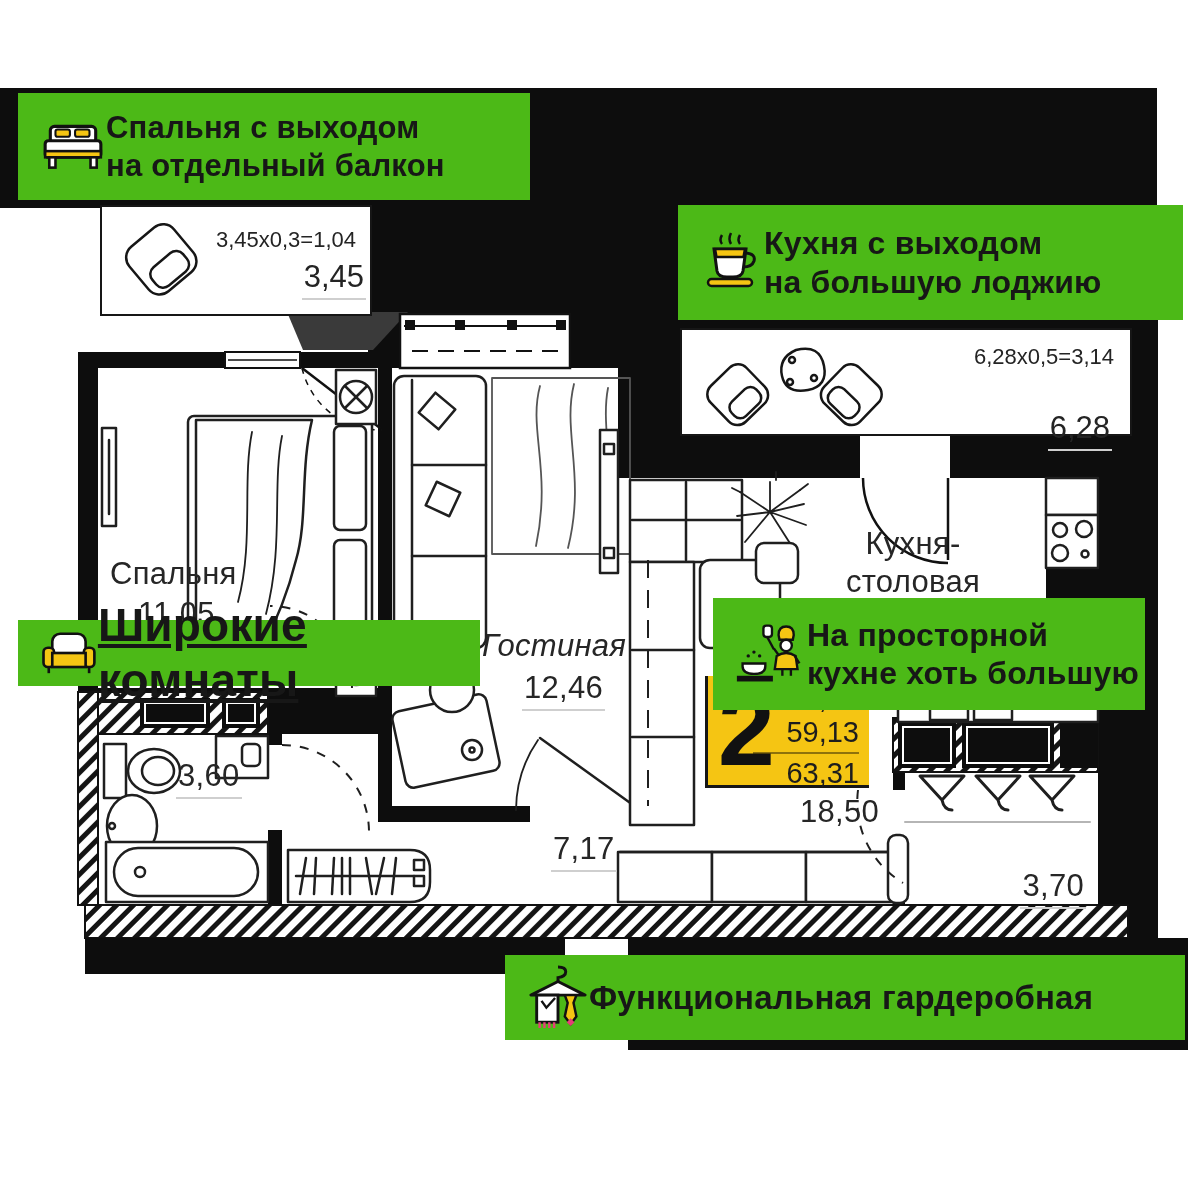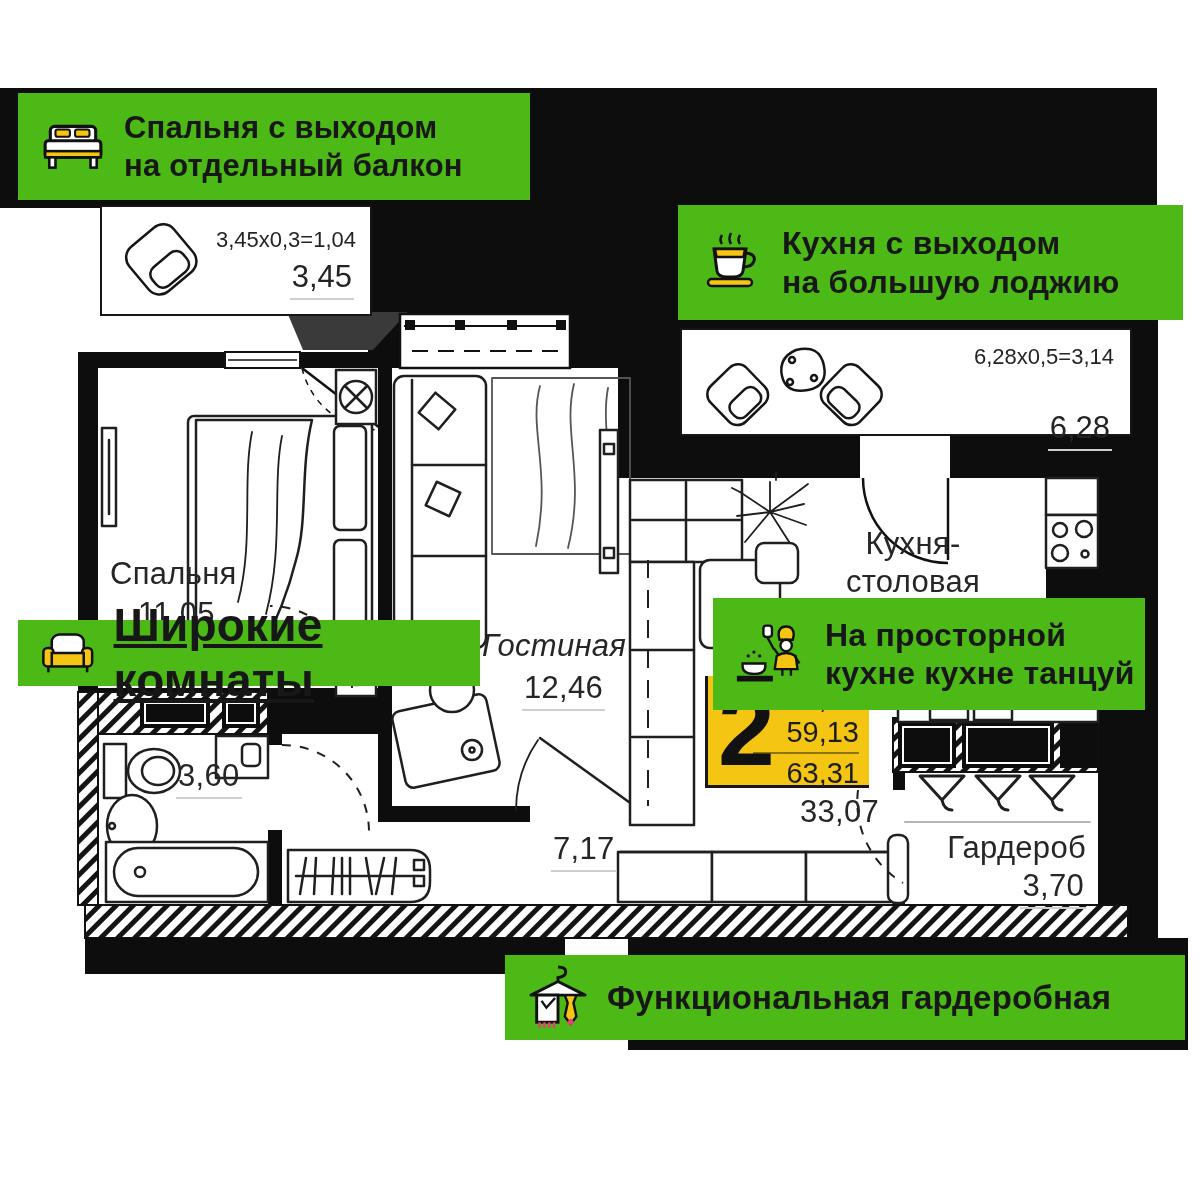--- a/index.html
+++ b/index.html
@@ -2,21 +2,21 @@
 <html><head>
 <meta charset="utf-8">
 <style>
   html,body{margin:0;padding:0;background:#fff;}
   .stage{position:relative;width:1200px;height:1182px;background:#fff;overflow:hidden;
          font-family:"Liberation Sans", sans-serif;color:#1c1c1c;}
   .abs{position:absolute;}
   svg{display:block;}
   
   .banner{position:absolute;background:#4CB917;display:flex;align-items:center;
-          gap:18px;padding-left:22px;box-sizing:border-box;z-index:40;}
+          padding-left:22px;box-sizing:border-box;z-index:40;}
   .banner .txt{font-weight:700;color:#171717;line-height:1.2;letter-spacing:.2px;}
   .banner .txt span{display:block;}
   .b1{left:18px;top:93px;width:512px;height:107px;}
   .b1 .txt{font-size:31px;}
   .b2{left:678px;top:205px;width:505px;height:115px;}
   .b2 .txt{font-size:32px;}
   .b3{left:18px;top:620px;width:462px;height:66px;}
   .b3 .txt{font-size:46px;text-decoration:underline;}
   .b4{left:713px;top:598px;width:432px;height:112px;}
   .b4 .txt{font-size:32px;}
@@ -272,21 +272,21 @@
   </svg>
 
   <div class="infobox ib1">
     <svg class="abs" style="left:14px;top:10px;" width="96" height="88" viewBox="0 0 96 88">
       <g transform="rotate(-40 48 44)" fill="#fff" stroke="#161616" stroke-width="2.5">
         <rect x="18" y="12" width="58" height="58" rx="14"></rect>
         <rect x="27" y="42" width="40" height="24" rx="9"></rect>
       </g>
     </svg>
     <div class="formula" style="right:14px;top:20px;">3,45x0,3=1,04</div>
-    <div class="bigarea" style="right:16px;top:52px;">
+    <div class="bigarea" style="right:4px;top:52px;">
       <span class="u">3,45</span>
     </div>
   </div>
 
   <div class="infobox ib2">
     <svg class="abs" style="left:10px;top:8px;" width="210" height="92" viewBox="0 0 210 92">
       <g fill="#fff" stroke="#161616" stroke-width="2.5">
         <g transform="rotate(-44 45 56)">
             <rect x="20" y="32" width="50" height="50" rx="12"></rect>
             <rect x="28" y="58" width="34" height="20" rx="8"></rect>
@@ -306,24 +306,23 @@
       <span class="u">6,28</span>
     </div>
   </div>
 
   <div class="lbl" style="left:110px;top:556px;">Спальня</div>
   <div class="lbl" style="left:138px;top:596px;">11,05</div>
   <div class="lbl" style="left:482px;top:628px;font-style:italic;">Гостиная</div>
   <div class="lbl" style="left:522px;top:670px;"><span class="u">12,46</span></div>
   <div class="lbl ctr" style="left:828px;top:526px;">Кухня-</div>
   <div class="lbl ctr" style="left:828px;top:564px;">столовая</div>
-  <div class="lbl" style="left:800px;top:794px;">33,07</div>
+  <div class="lbl" style="left:800px;top:794px;">18,50</div>
   <div class="lbl" style="left:551px;top:831px;"><span class="u">7,17</span></div>
   <div class="lbl" style="left:176px;top:758px;"><span class="u">3,60</span></div>
-  <div class="lbl rgt" style="left:926px;top:830px;">Гардероб</div>
   <div class="lbl rgt" style="left:926px;top:868px;"><span class="u">3,70</span></div>
 
   <div class="badge">
     <div class="big">2</div>
     <div class="badge-nums">
       <div>23,51</div>
       <div>59,13</div>
       <div class="bsep"></div>
       <div>63,31</div>
     </div>
@@ -389,21 +388,21 @@
       <line x1="50" y1="48" x2="50" y2="55" stroke="#111" stroke-width="2.5"></line>
       <line x1="59" y1="48" x2="59" y2="55" stroke="#111" stroke-width="2.5"></line>
       <path d="M8 42 h24 v3 q0 8 -12 8 q-12 0 -12 -8 z" fill="#fff" stroke="#111" stroke-width="2.5"></path>
       <circle cx="14" cy="34" r="1.8" fill="#111"></circle>
         <circle cx="20" cy="30" r="1.8" fill="#111"></circle>
         <circle cx="26" cy="34" r="1.8" fill="#111"></circle>
       <rect x="2" y="55" width="38" height="6" fill="#111"></rect>
     </svg>
     <div class="txt">
       <span>На просторной</span>
-      <span>кухне кухне танцуй</span>
+      <span>кухне хоть большую</span>
     </div>
   </div>
 
   <div class="banner b5">
     <svg width="62" height="68" viewBox="0 0 64 70">
       <path d="M32 18 v-4 q8 -1 8 -6 q0 -5 -8 -5" fill="none" stroke="#111" stroke-width="3"></path>
       <path d="M32 18 L4 32 H60 Z" fill="#fff" stroke="#111" stroke-width="3" stroke-linejoin="round"></path>
       <rect x="10" y="32" width="22" height="28" fill="#fff" stroke="#111" stroke-width="3"></rect>
       <path d="M15 38 l5 7 l9 -10" fill="none" stroke="#111" stroke-width="2.5"></path>
       <g stroke="#E63E77" stroke-width="2.5">

